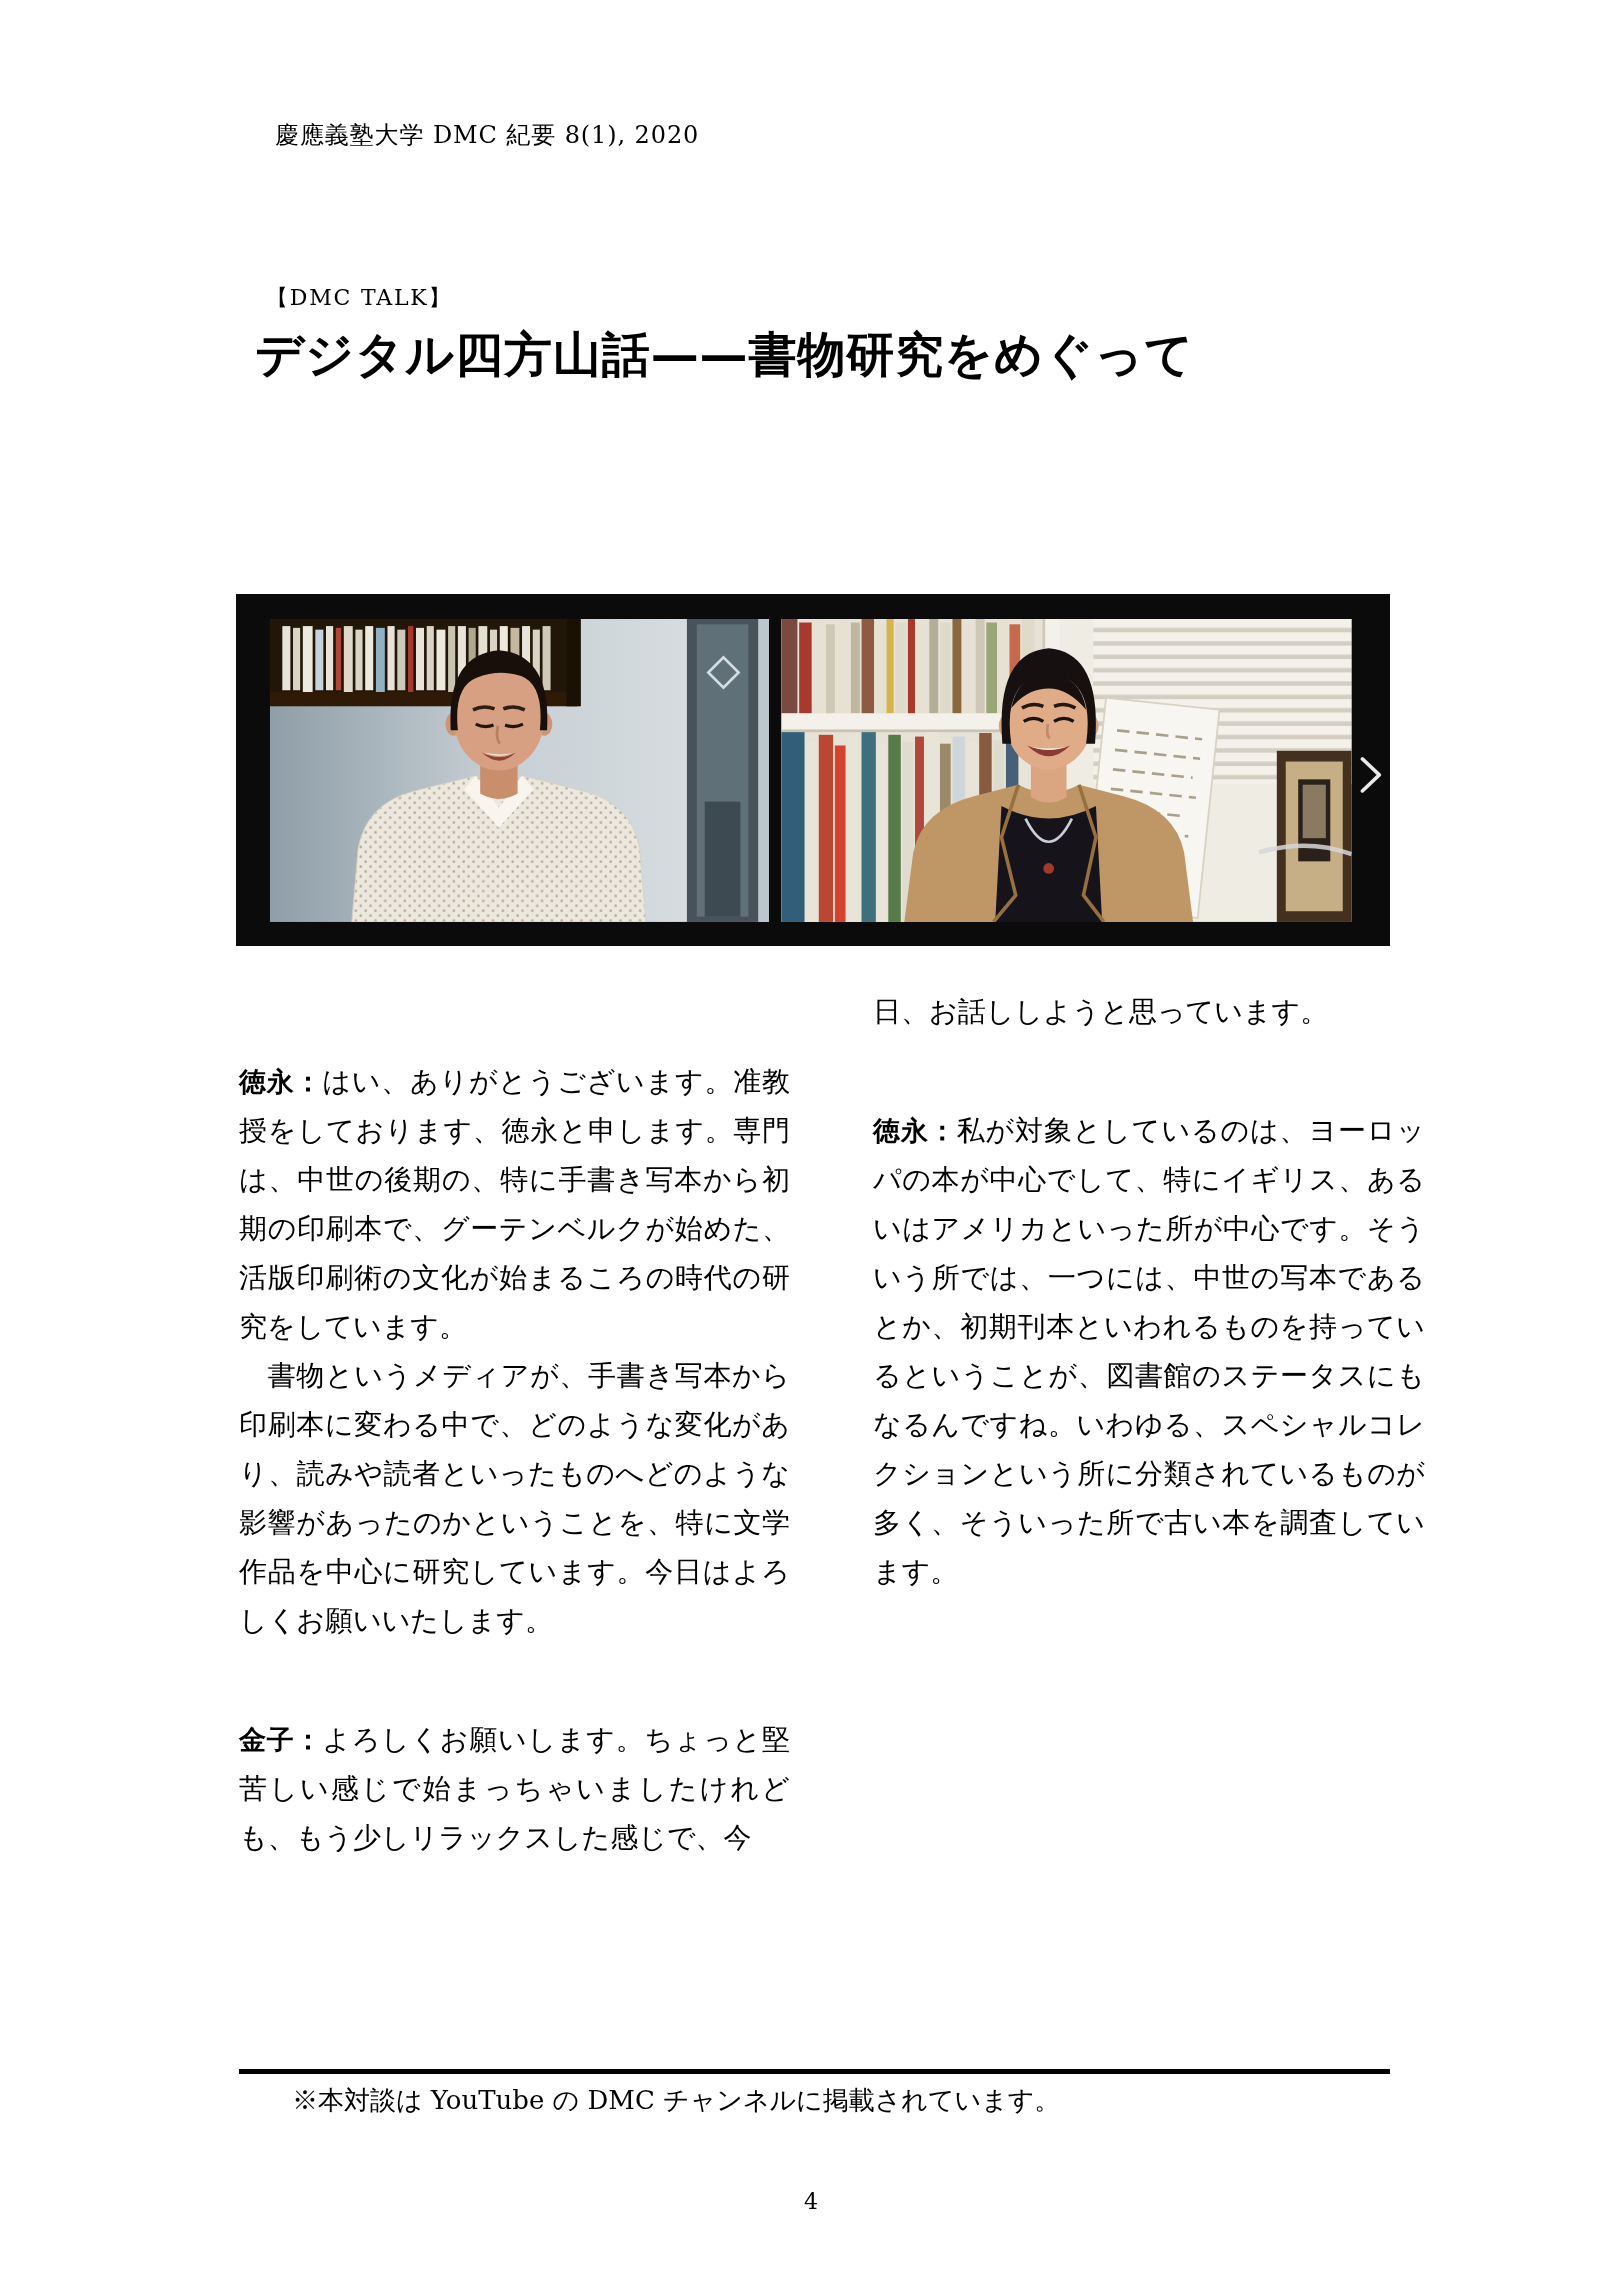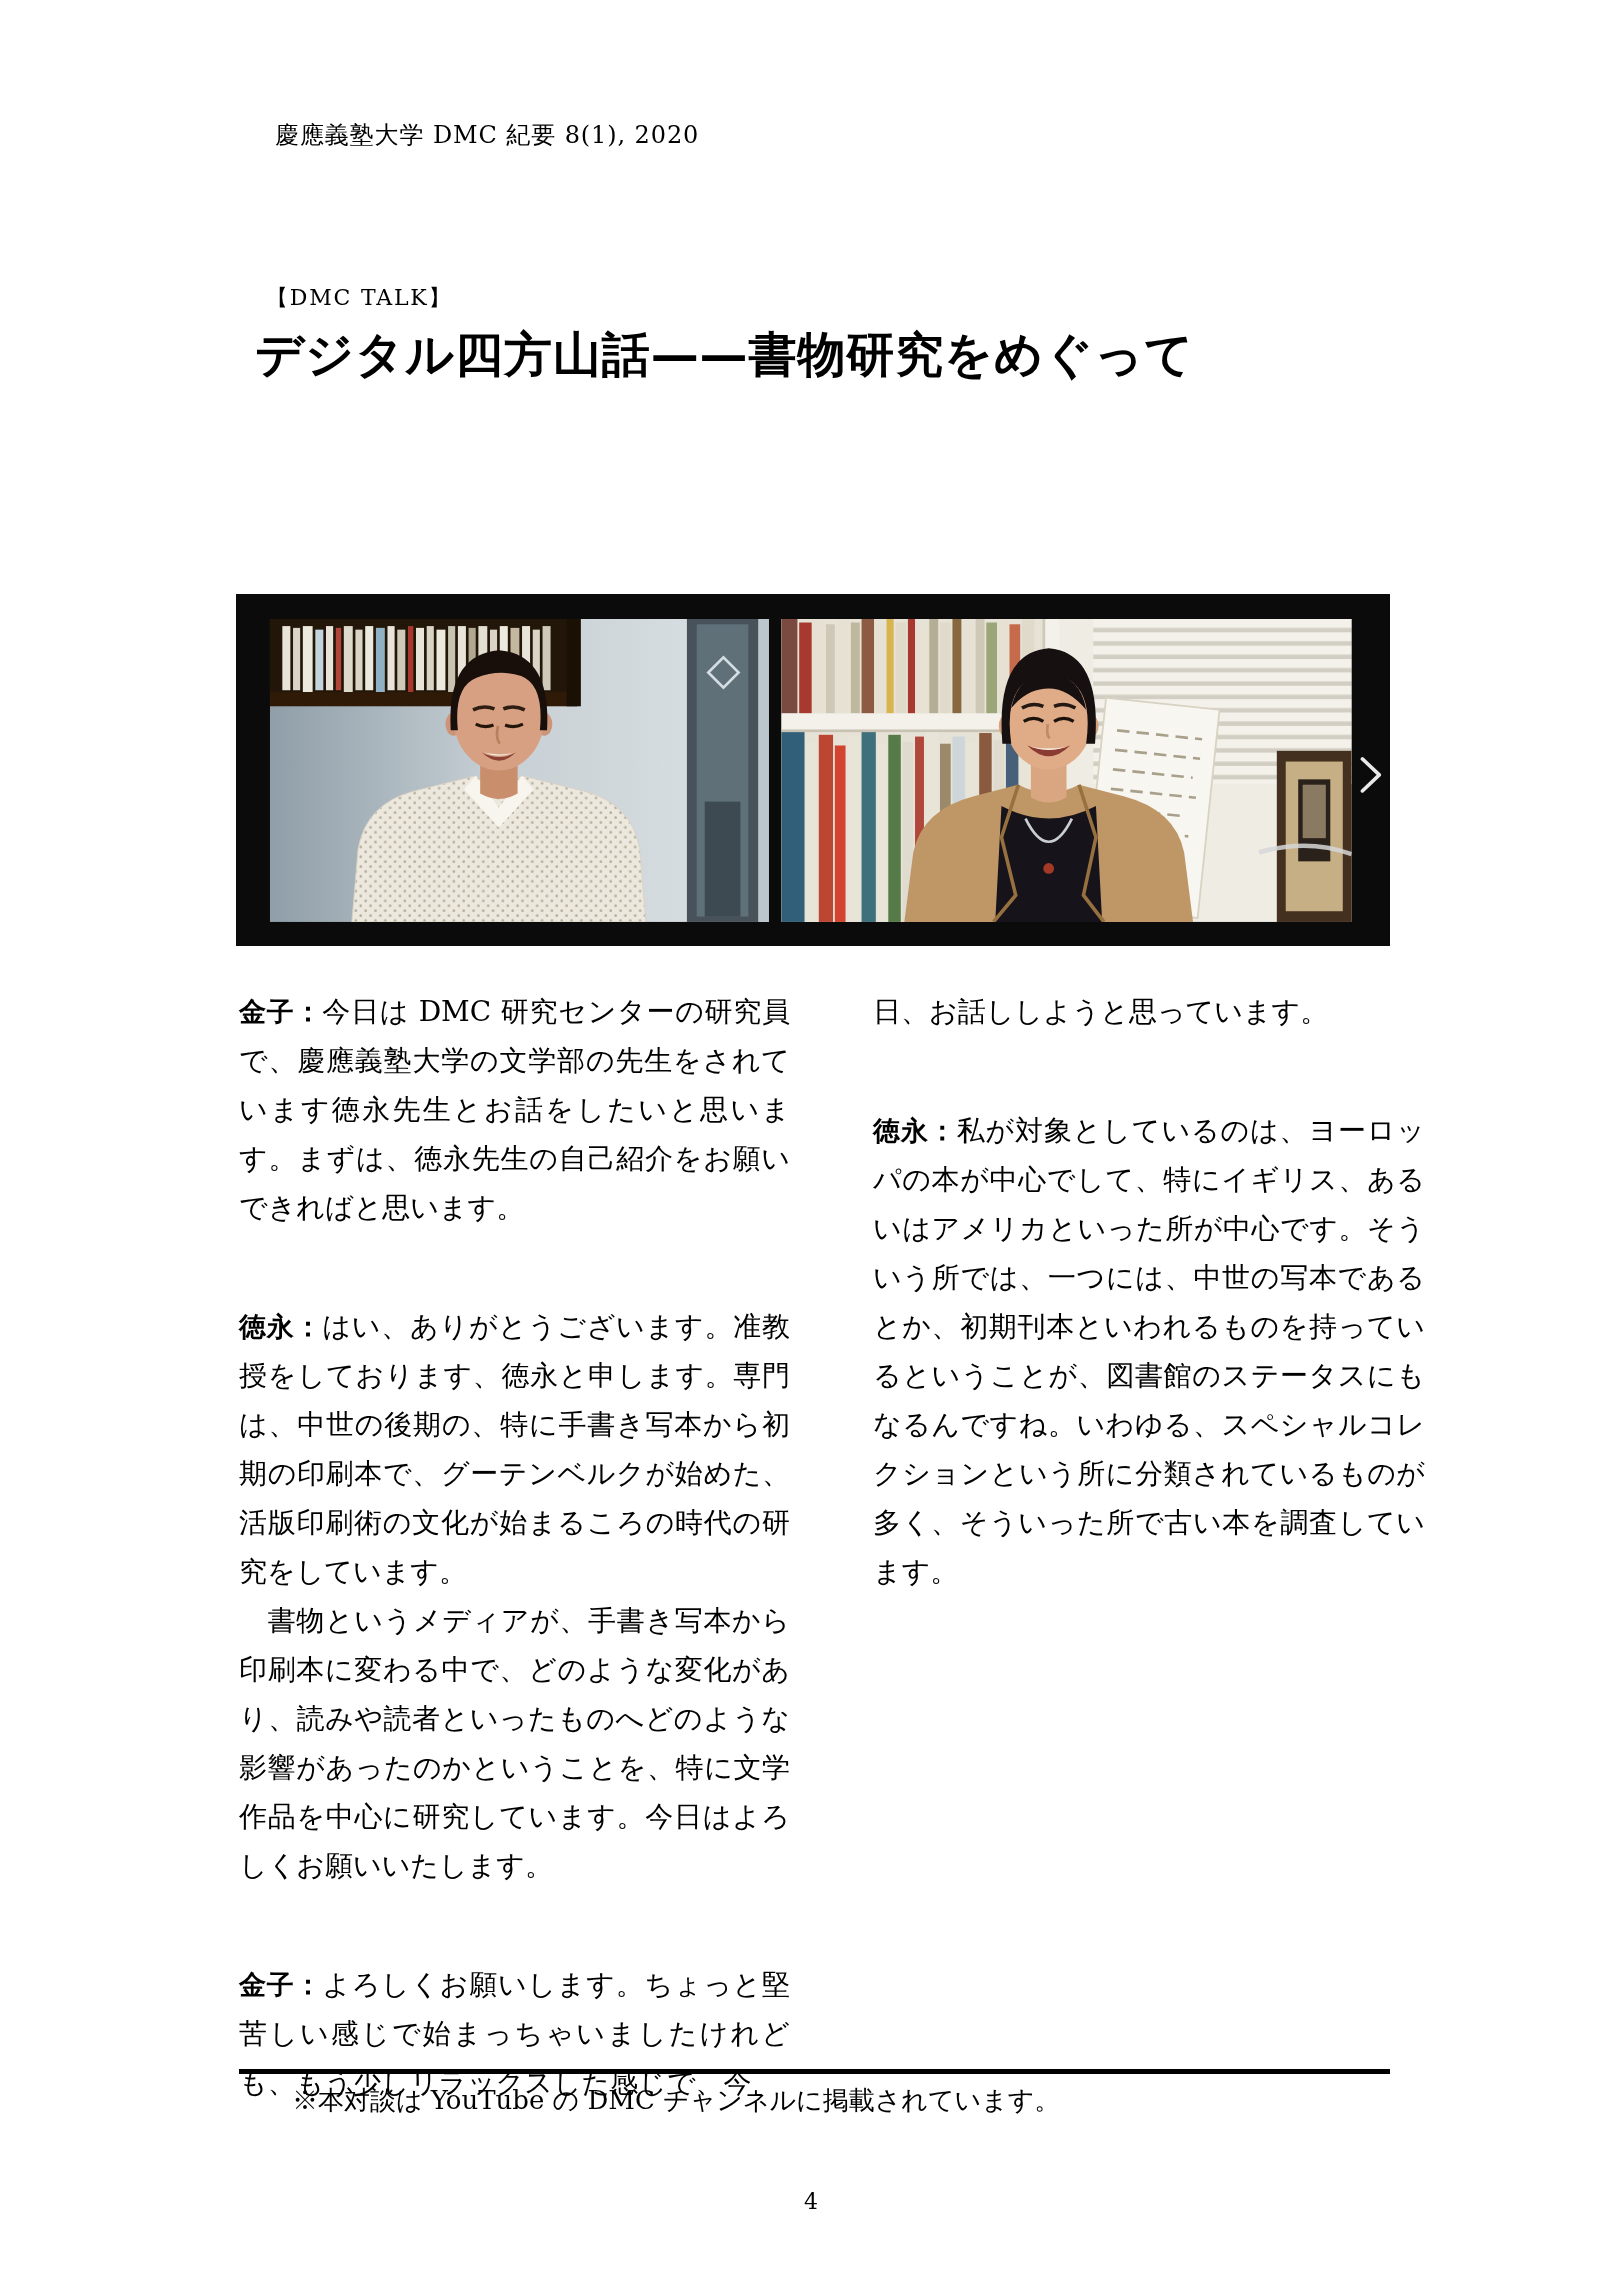--- a/index.html
+++ b/index.html
@@ -247,21 +247,20 @@
         </g>
       </g>
 
       <g>
         <polyline points="1264,185 1283,203 1264,221" fill="none" stroke="#e9e9e9" stroke-width="4" stroke-linecap="round" stroke-linejoin="round"></polyline>
       </g>
     </svg>
   </figure>
 
   <section class="col col-left">
-    <p class="para"><span class="speaker">金子：</span><span>今日は DMC 研究センターの研究員で、慶應義塾大学の文学部の先生をされています徳永先生とお話をしたいと思います。まずは、徳永先生の自己紹介をお願いできればと思います。</span></p>
     <p class="para gap"><span class="speaker">徳永：</span><span>はい、ありがとうございます。准教授をしております、徳永と申します。専門は、中世の後期の、特に手書き写本から初期の印刷本で、グーテンベルクが始めた、活版印刷術の文化が始まるころの時代の研究をしています。</span></p>
     <p class="para"><span class="speaker"></span><span>　書物というメディアが、手書き写本から印刷本に変わる中で、どのような変化があり、読みや読者といったものへどのような影響があったのかということを、特に文学作品を中心に研究しています。今日はよろしくお願いいたします。</span></p>
     <p class="para gap"><span class="speaker">金子：</span><span>よろしくお願いします。ちょっと堅苦しい感じで始まっちゃいましたけれども、もう少しリラックスした感じで、今</span></p>
   </section>
 
   <section class="col col-right">
     <p class="para"><span class="speaker"></span><span>日、お話ししようと思っています。</span></p>
     <p class="para gap"><span class="speaker">徳永：</span><span>私が対象としているのは、ヨーロッパの本が中心でして、特にイギリス、あるいはアメリカといった所が中心です。そういう所では、一つには、中世の写本であるとか、初期刊本といわれるものを持っているということが、図書館のステータスにもなるんですね。いわゆる、スペシャルコレクションという所に分類されているものが多く、そういった所で古い本を調査しています。</span></p>
   </section>
 

